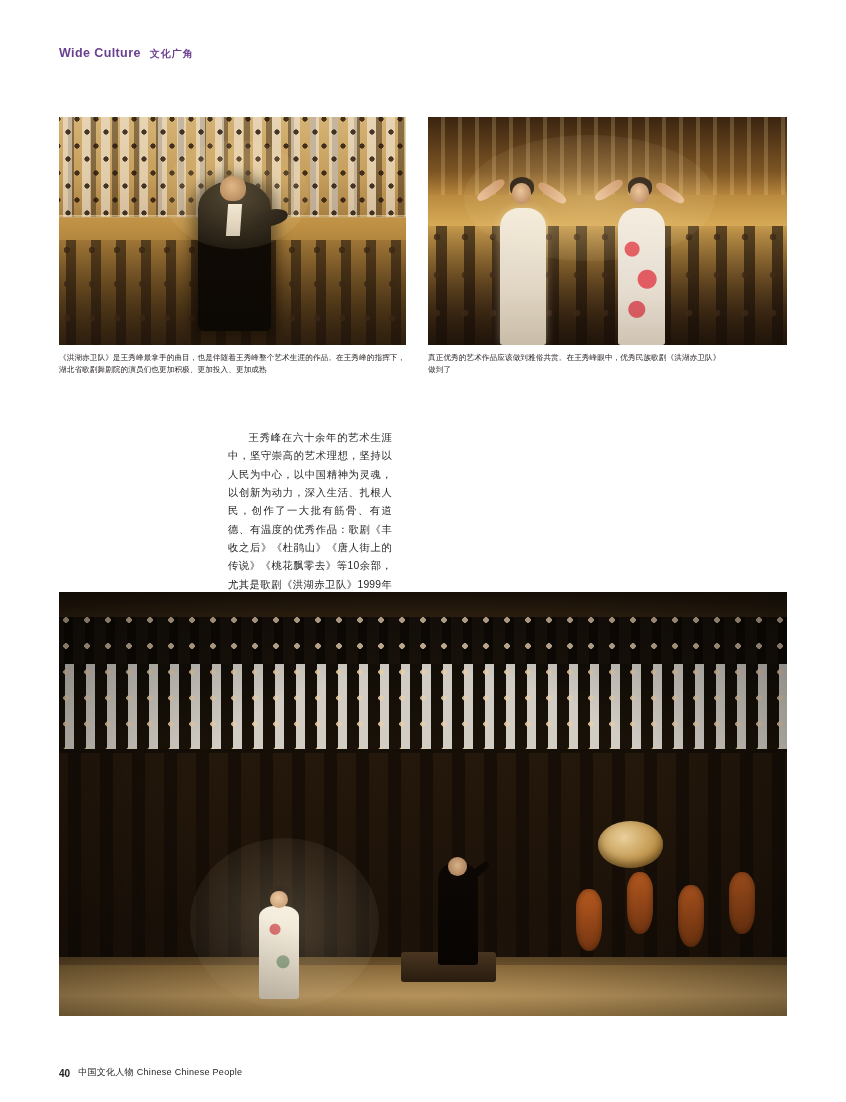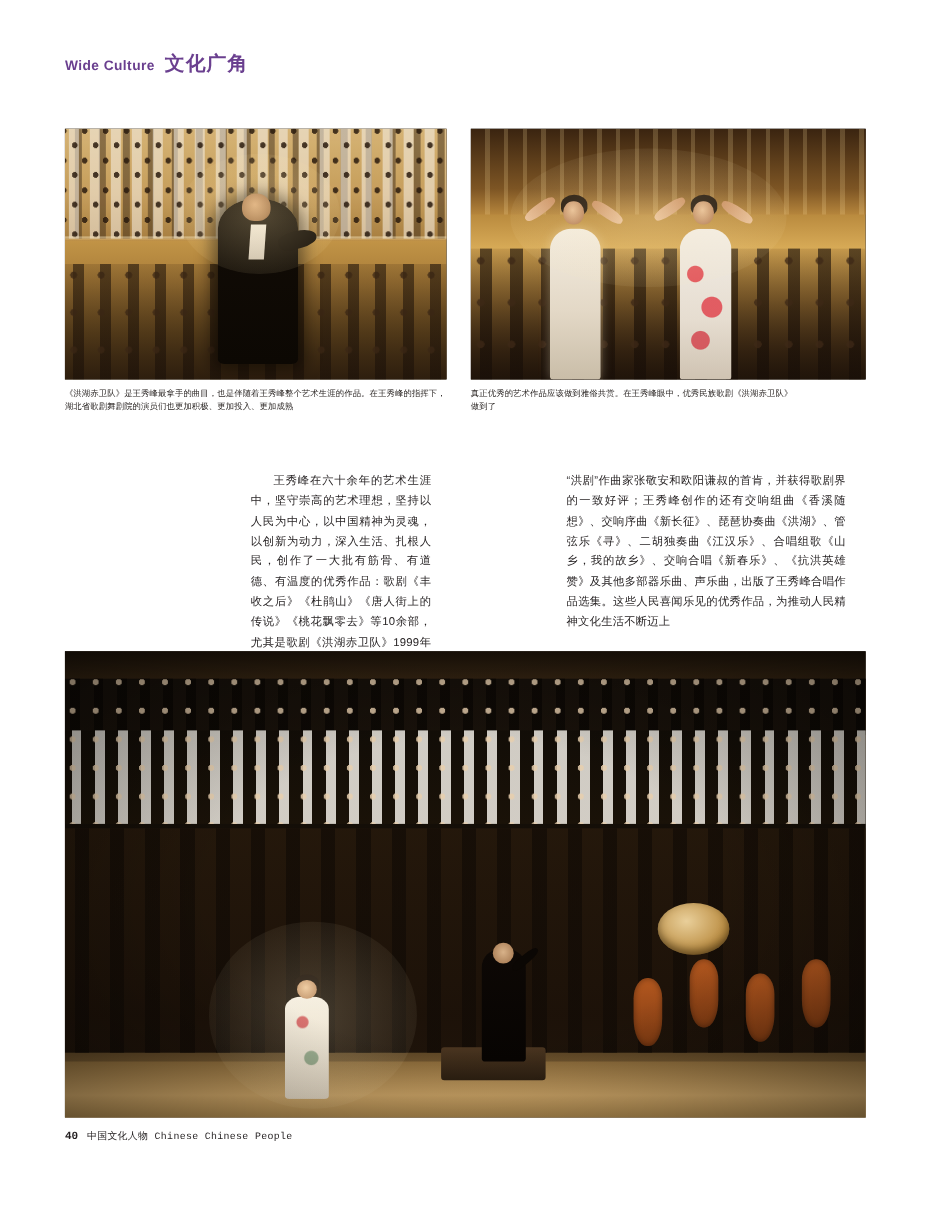--- a/index.html
+++ b/index.html
@@ -32,21 +32,21 @@
     align-items: baseline;
     gap: 9px;
   }
   .header .en {
     font-size: 12.5px;
     letter-spacing: 0.4px;
     color: #6a3f8f;
     font-weight: 600;
   }
   .header .cn {
-    font-size: 18px;
+    font-size: 10px;
     color: #6a3f8f;
     font-weight: 700;
     letter-spacing: 1px;
   }
 
   
   .photo {
     position: absolute;
     overflow: hidden;
     background: #1a1208;
@@ -113,25 +113,24 @@
     top: 411px;
     width: 290px;
   }
   .col p { margin: 18px; text-indent: 0; }
   .col-left p { text-indent: 2em; }
 
   
   .footer {
     position: absolute;
     left: 59px;
-    top: 1026px;
+    top: 1066px;
     display: flex;
     align-items: flex-end;
     gap: 8px;
-    font-family: Liberation Mono, monospace;
   }
   .footer .pg {
     font-size: 10px;
     font-weight: 700;
     color: #231f20;
   }
   .footer .ft {
     font-size: 9px;
     color: #231f20;
     letter-spacing: 0.3px;
@@ -470,23 +469,20 @@
     <div class="tr-s2-face"></div>
     <div class="spot" style="left:10%;top:8%;width:70%;height:55%;background:radial-gradient(ellipse,rgba(255,235,185,0.22),rgba(255,235,185,0));"></div>
   </div>
 
   <div class="cap cap-right">真正优秀的艺术作品应该做到雅俗共赏。在王秀峰眼中，优秀民族歌剧《洪湖赤卫队》做到了</div>
   <div class="cap cap-left">《洪湖赤卫队》是王秀峰最拿手的曲目，也是伴随着王秀峰整个艺术生涯的作品。在王秀峰的指挥下，湖北省歌剧舞剧院的演员们也更加积极、更加投入、更加成熟</div>
 
   <div class="col col-left">
     <p>王秀峰在六十余年的艺术生涯中，坚守崇高的艺术理想，坚持以人民为中心，以中国精神为灵魂，以创新为动力，深入生活、扎根人民，创作了一大批有筋骨、有道德、有温度的优秀作品：歌剧《丰收之后》《杜鹃山》《唐人街上的传说》《桃花飘零去》等10余部，尤其是歌剧《洪湖赤卫队》1999年复排的演出版，其音乐整理、全剧配器、编配合唱及新增加的唱段，均由王秀峰执笔，受到</p>
   </div>
-  <div class="col col-right">
-    <p>“洪剧”作曲家张敬安和欧阳谦叔的首肯，并获得歌剧界的一致好评；王秀峰创作的还有交响组曲《香溪随想》、交响序曲《新长征》、琵琶协奏曲《洪湖》、管弦乐《寻》、二胡独奏曲《江汉乐》、合唱组歌《山乡，我的故乡》、交响合唱《新春乐》、《抗洪英雄赞》及其他多部器乐曲、声乐曲，出版了王秀峰合唱作品选集。这些人民喜闻乐见的优秀作品，为推动人民精神文化生活不断迈上</p>
-  </div>
 
   <div class="photo photo-bottom">
     <div class="bt-bg"></div>
     <div class="bt-choirband-dark"></div>
     <div class="bt-choirband" style="top:17%;height:20%;"></div>
     <div class="bt-heads-top"></div>
     <div class="bt-orchestra"></div>
 
     <div class="bt-cello" style="left:78%;top:66%;"></div>
     <div class="bt-cello" style="left:85%;top:69%;"></div>

